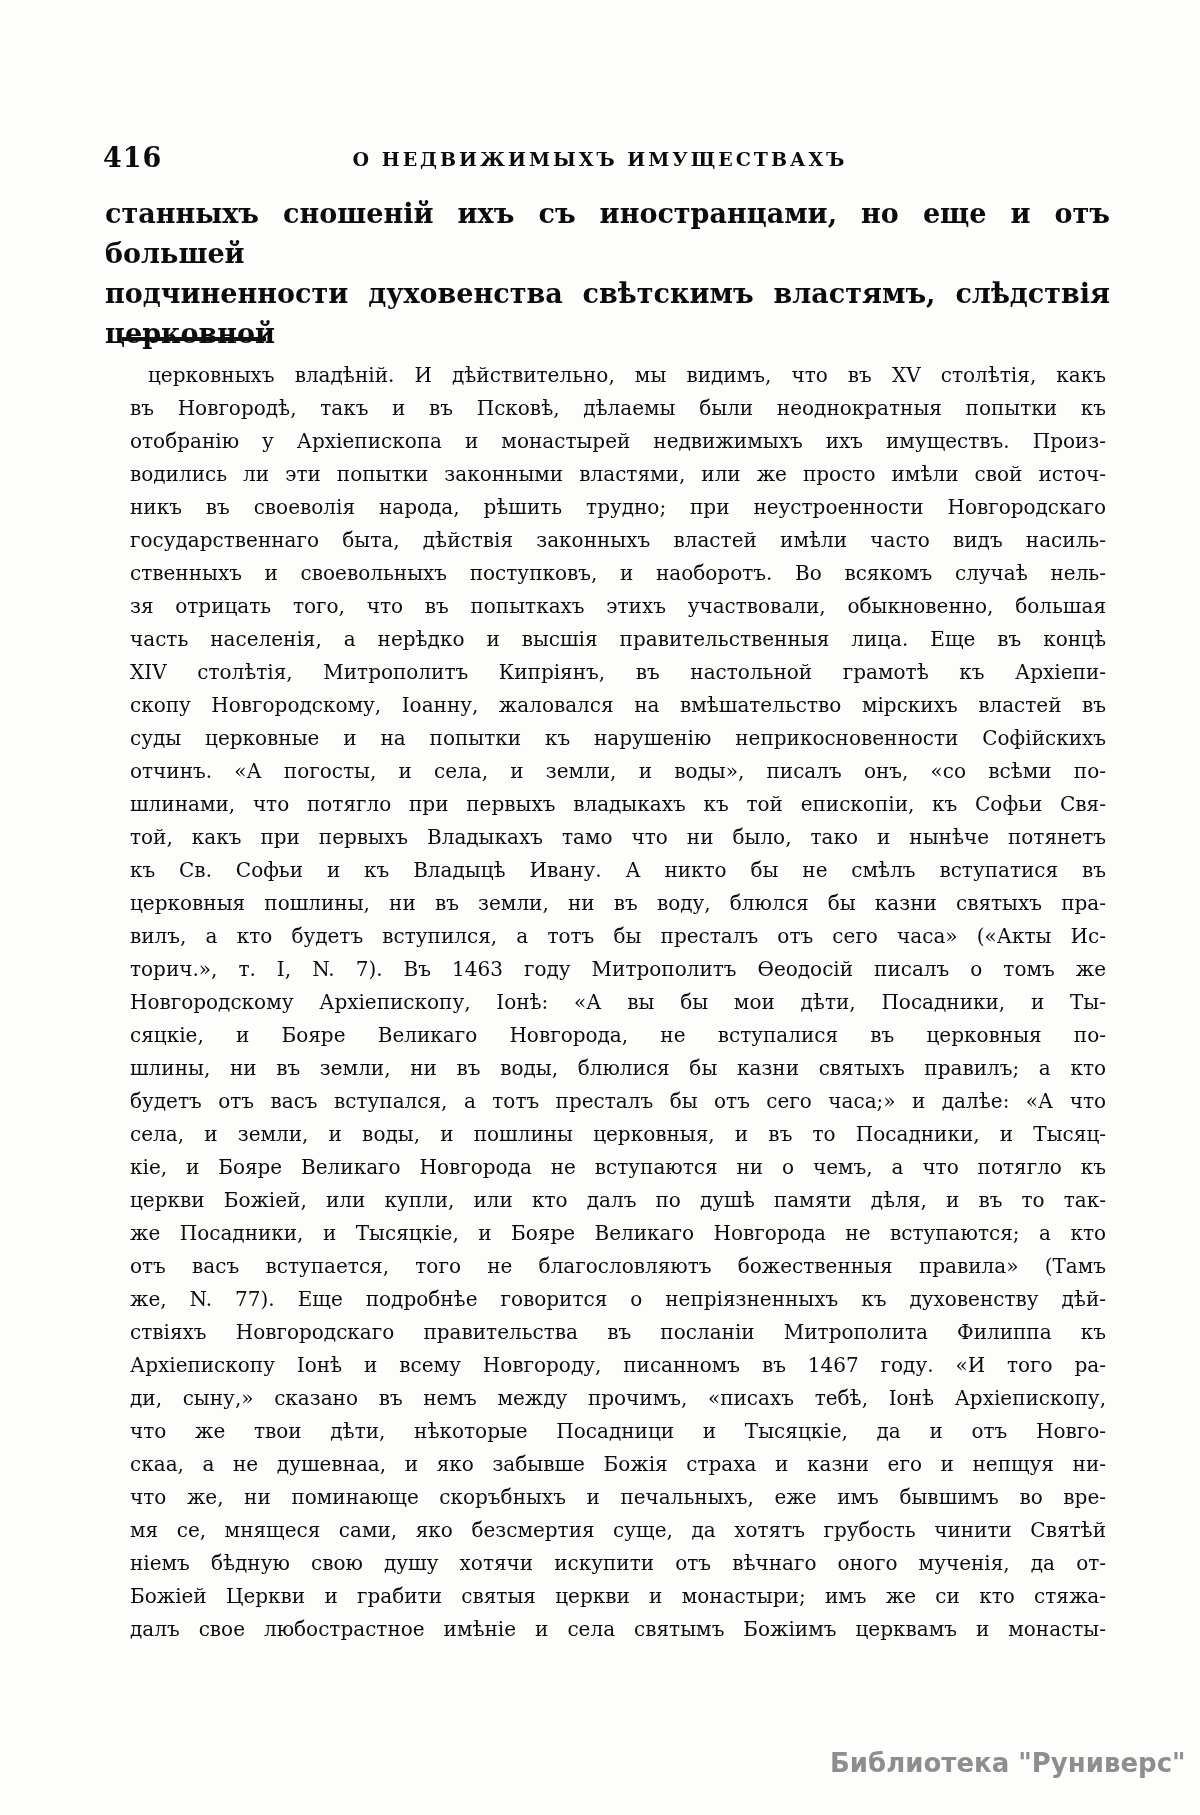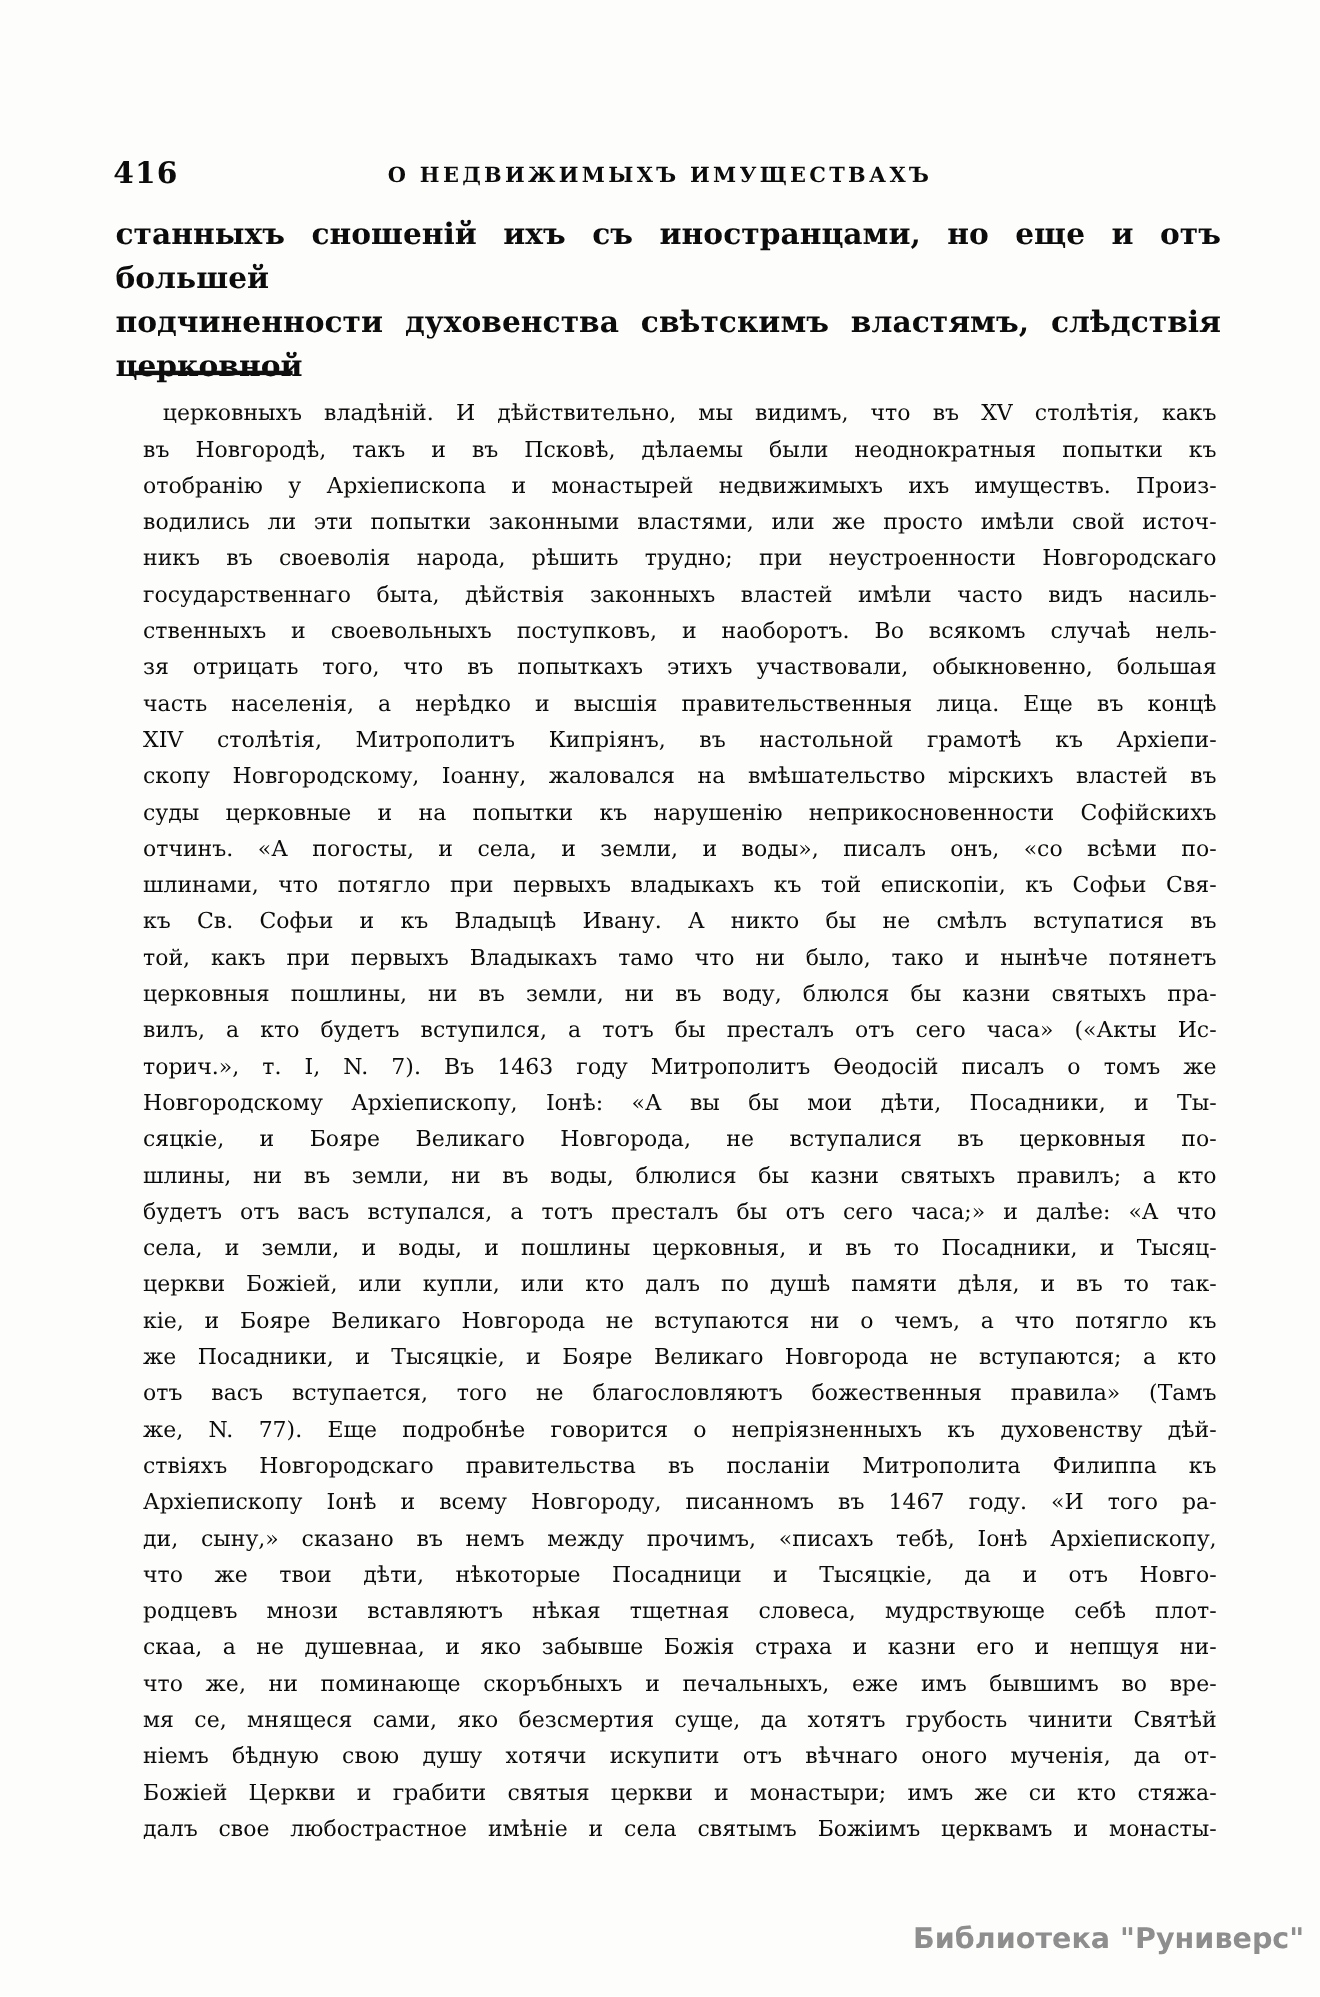--- a/index.html
+++ b/index.html
@@ -109,40 +109,39 @@
       <div class="line">никъ въ своеволія народа, рѣшить трудно; при неустроенности Новгородскаго</div>
       <div class="line">государственнаго быта, дѣйствія законныхъ властей имѣли часто видъ насиль-</div>
       <div class="line">ственныхъ и своевольныхъ поступковъ, и наоборотъ. Во всякомъ случаѣ нель-</div>
       <div class="line">зя отрицать того, что въ попыткахъ этихъ участвовали, обыкновенно, большая</div>
       <div class="line">часть населенія, а нерѣдко и высшія правительственныя лица. Еще въ концѣ</div>
       <div class="line">XIV столѣтія, Митрополитъ Кипріянъ, въ настольной грамотѣ къ Архіепи-</div>
       <div class="line">скопу Новгородскому, Іоанну, жаловался на вмѣшательство мірскихъ властей въ</div>
       <div class="line">суды церковные и на попытки къ нарушенію неприкосновенности Софійскихъ</div>
       <div class="line">отчинъ. «А погосты, и села, и земли, и воды», писалъ онъ, «со всѣми по-</div>
       <div class="line">шлинами, что потягло при первыхъ владыкахъ къ той епископіи, къ Софьи Свя-</div>
+      <div class="line">той, какъ при первыхъ Владыкахъ тамо что ни было, тако и нынѣче потянетъ</div>
       <div class="line">къ Св. Софьи и къ Владыцѣ Ивану. А никто бы не смѣлъ вступатися въ</div>
-      <div class="line">той, какъ при первыхъ Владыкахъ тамо что ни было, тако и нынѣче потянетъ</div>
       <div class="line">церковныя пошлины, ни въ земли, ни въ воду, блюлся бы казни святыхъ пра-</div>
       <div class="line">вилъ, а кто будетъ вступился, а тотъ бы престалъ отъ сего часа» («Акты Ис-</div>
       <div class="line">торич.», т. I, N. 7). Въ 1463 году Митрополитъ Ѳеодосій писалъ о томъ же</div>
       <div class="line">Новгородскому Архіепископу, Іонѣ: «А вы бы мои дѣти, Посадники, и Ты-</div>
       <div class="line">сяцкіе, и Бояре Великаго Новгорода, не вступалися въ церковныя по-</div>
       <div class="line">шлины, ни въ земли, ни въ воды, блюлися бы казни святыхъ правилъ; а кто</div>
       <div class="line">будетъ отъ васъ вступался, а тотъ престалъ бы отъ сего часа;» и далѣе: «А что</div>
       <div class="line">села, и земли, и воды, и пошлины церковныя, и въ то Посадники, и Тысяц-</div>
+      <div class="line">кіе, и Бояре Великаго Новгорода не вступаются ни о чемъ, а что потягло къ</div>
       <div class="line">церкви Божіей, или купли, или кто далъ по душѣ памяти дѣля, и въ то так-</div>
-      <div class="line">кіе, и Бояре Великаго Новгорода не вступаются ни о чемъ, а что потягло къ</div>
       <div class="line">же Посадники, и Тысяцкіе, и Бояре Великаго Новгорода не вступаются; а кто</div>
       <div class="line">отъ васъ вступается, того не благословляютъ божественныя правила» (Тамъ</div>
       <div class="line">же, N. 77). Еще подробнѣе говорится о непріязненныхъ къ духовенству дѣй-</div>
       <div class="line">ствіяхъ Новгородскаго правительства въ посланіи Митрополита Филиппа къ</div>
       <div class="line">Архіепископу Іонѣ и всему Новгороду, писанномъ въ 1467 году. «И того ра-</div>
       <div class="line">ди, сыну,» сказано въ немъ между прочимъ, «писахъ тебѣ, Іонѣ Архіепископу,</div>
       <div class="line">что же твои дѣти, нѣкоторые Посадници и Тысяцкіе, да и отъ Новго-</div>
-      <div class="line">родцевъ мнози вставляютъ нѣкая тщетная словеса, мудрствующе себѣ плот-</div>
       <div class="line">скаа, а не душевнаа, и яко забывше Божія страха и казни его и непщуя ни-</div>
       <div class="line">что же, ни поминающе скоръбныхъ и печальныхъ, еже имъ бывшимъ во вре-</div>
       <div class="line">мя се, мнящеся сами, яко безсмертия суще, да хотятъ грубость чинити Святѣй</div>
       <div class="line">ніемъ бѣдную свою душу хотячи искупити отъ вѣчнаго оного мученія, да от-</div>
       <div class="line">Божіей Церкви и грабити святыя церкви и монастыри; имъ же си кто стяжа-</div>
       <div class="line">далъ свое любострастное имѣніе и села святымъ Божіимъ церквамъ и монасты-</div>
     </div>
 
   <div class="watermark">Библиотека "Руниверс"</div>
 

